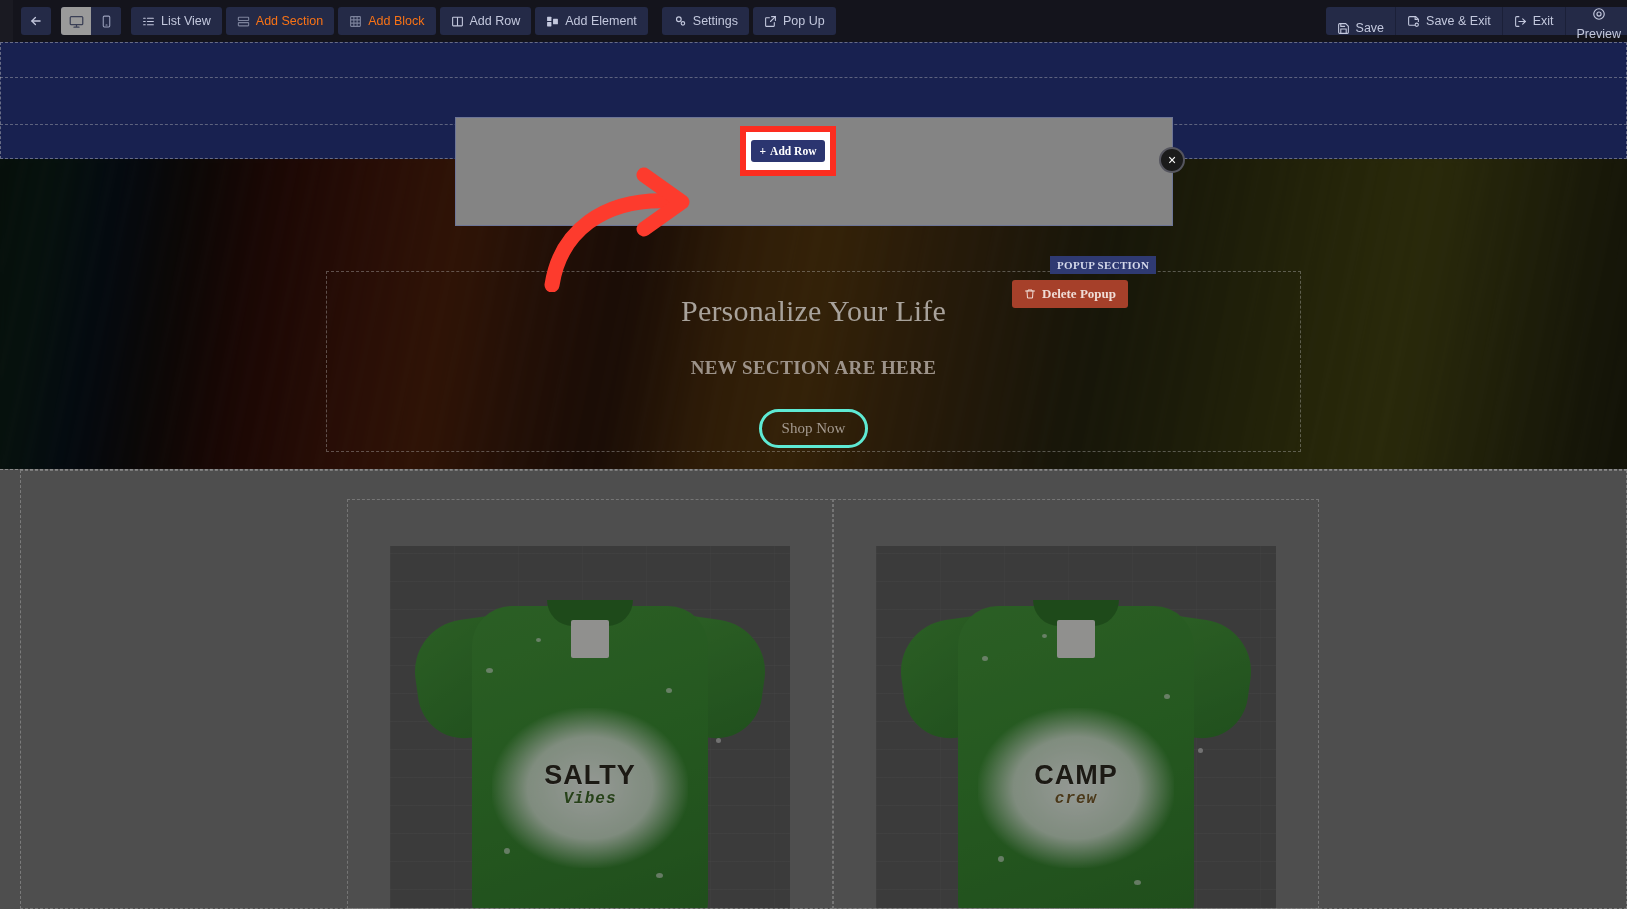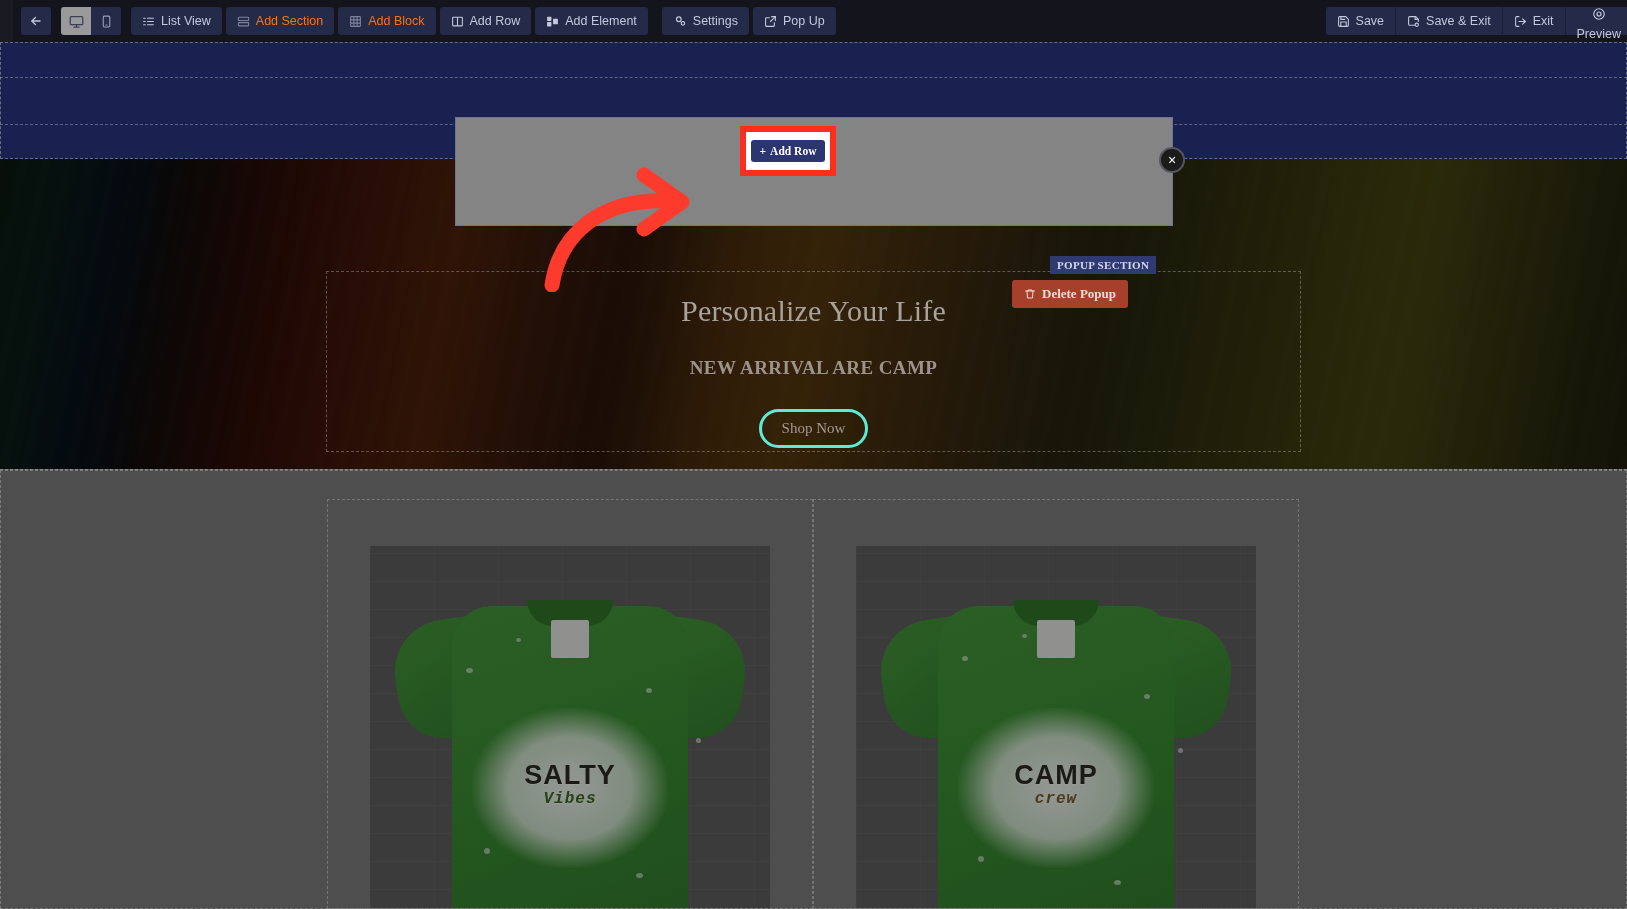--- a/index.html
+++ b/index.html
@@ -43,21 +43,21 @@
     width: 30px; height: 28px;
     display: flex; align-items: center; justify-content: center;
     cursor: pointer;
     background: #242a47;
   }
   .tb-seg .seg-item.active { background: #9a9a9a; }
   .tb-sep { width: 10px; }
   .tb-right { margin-left: auto; display: flex; align-items: center; }
   .tb-right .tb-btn { margin-right: 0; border-radius: 0; }
   .tb-right .tb-btn + .tb-btn { border-left: 1px solid #1b2038; }
-  .tb-right .tb-btn:first-child { border-radius: 3px 0 0 3px; }
+  .tb-right .tb-btn:first-child { border-radius: 3px 0 0 3px; align-items: flex-end; }
   .tb-right .tb-btn:last-child { border-radius: 0 3px 3px 0; flex-direction: column; }
   .ico { display: inline-flex; align-items: center; justify-content: center; }
   .ico svg { display: block; }
 
   
   #canvas {
     position: absolute; top: 42px; left: 0;
     width: 1627px; height: 867px;
     overflow: hidden;
     background: #4e4e4e;
@@ -157,20 +157,21 @@
     cursor: pointer;
   }
 
   
   #product-section {
     position: relative;
     height: 439px;
     background: #4e4e4e;
     outline: 1px dashed rgba(160,160,160,.55);
     outline-offset: -1px;
+    margin-left: 20px;
   }
   #product-row {
     position: absolute;
     left: 327px; top: 29px; width: 973px; height: 410px;
     display: flex;
   }
   .product-col {
     width: 486px; height: 100%;
     border: 1px dashed rgba(150,150,150,.55);
     position: relative;
@@ -513,21 +514,21 @@
       <a class="nav-link">About Us</a>
     </div>
   </div>
 
   <div id="hero">
     <div id="hero-bg"></div>
     <div id="hero-bg2"></div>
     <div id="hero-overlay"></div>
     <div id="hero-content">
       <div id="hero-title">Personalize Your Life</div>
-      <div id="hero-sub">NEW ARRIVAL ARE CAMP</div>
+      <div id="hero-sub">NEW SECTION ARE HERE</div>
       <button id="hero-cta">Shop Now</button>
     </div>
   </div>
 
   <div id="product-section">
     <div id="product-row">
 
       <div class="product-col">
         <div class="prod-inner">
           <div class="shirt-wrap">

